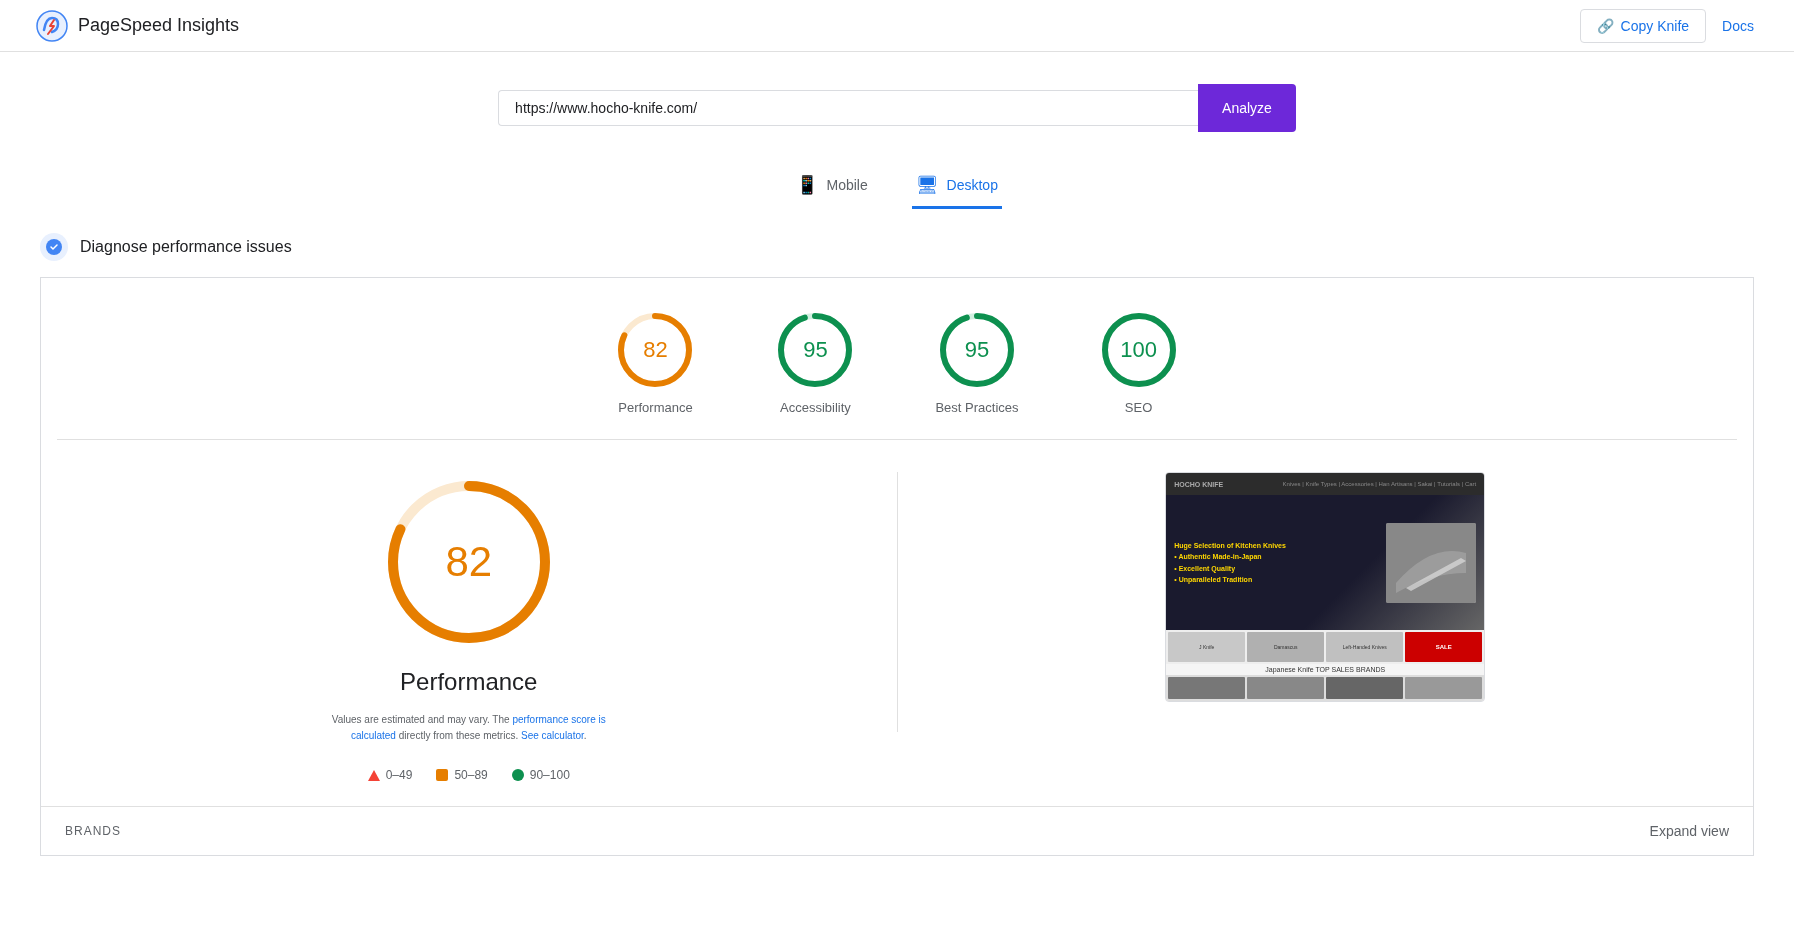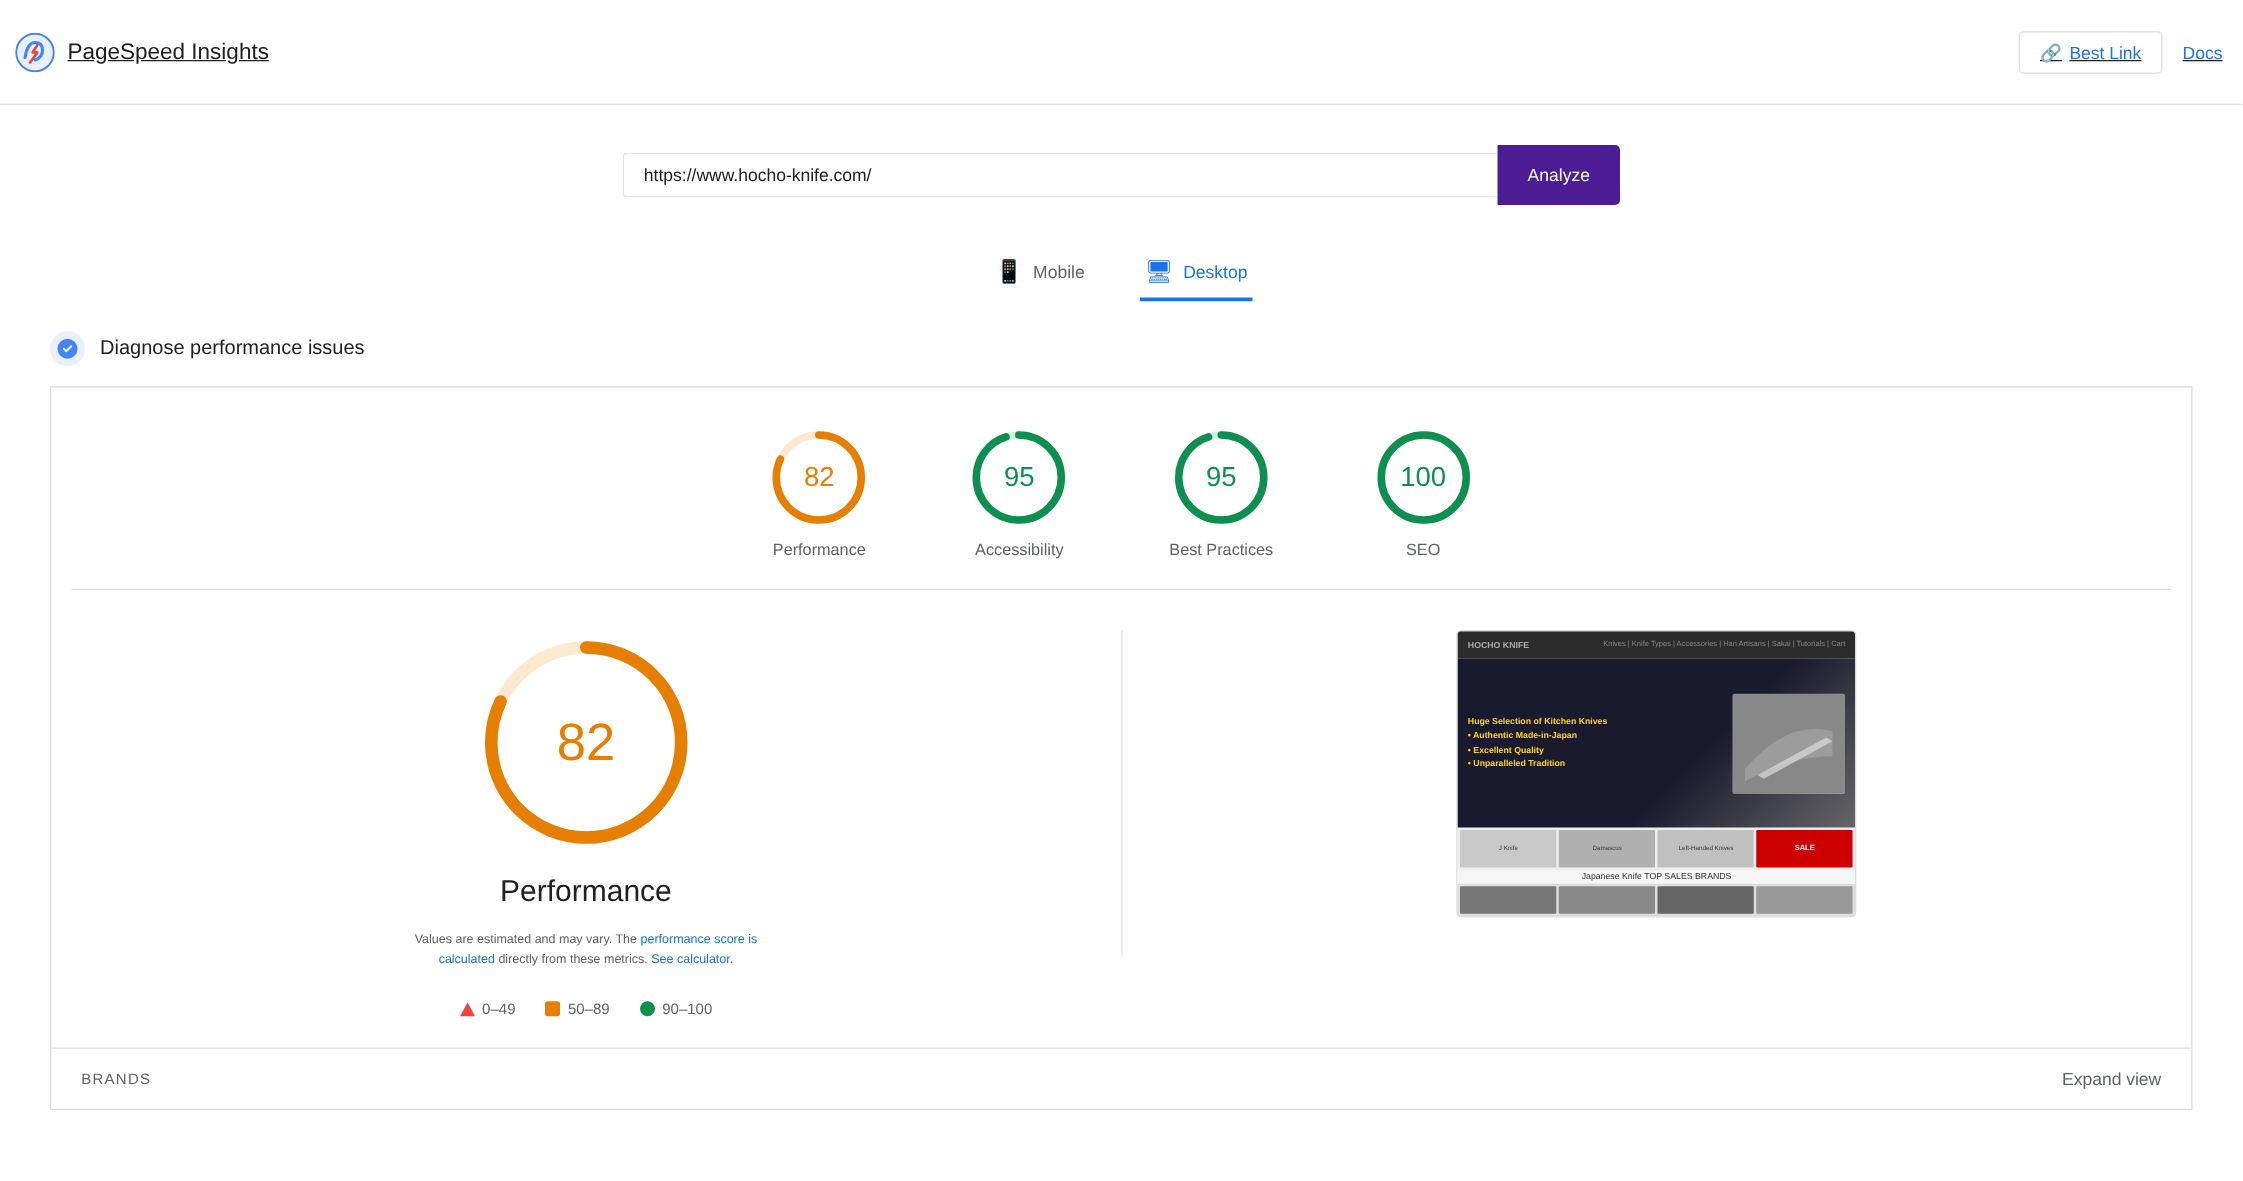--- a/index.html
+++ b/index.html
@@ -3,25 +3,24 @@
   <meta charset="utf-8">
   <style>
     * { box-sizing: border-box; margin: 0; padding: 0; }
     body { font-family: 'Google Sans', Arial, sans-serif; background: #fff; color: #202124; font-size: 14px; }
 
     
     .header {
       display: flex;
       align-items: center;
       justify-content: space-between;
-      padding: 0 12px;
-      height: 84px;
+      padding: 0 36px;
+      height: 52px;
       border-bottom: 1px solid #e0e0e0;
       position: relative;
-      text-decoration: underline;
     }
     .header-left {
       display: flex;
       align-items: center;
       gap: 10px;
     }
     .logo-icon {
       width: 32px;
       height: 32px;
     }
@@ -75,21 +74,21 @@
       border-radius: 4px 0 0 4px;
       padding: 0 16px;
       font-size: 14px;
       color: #202124;
       outline: none;
       border-right: none;
     }
     .analyze-btn {
       height: 48px;
       padding: 0 24px;
-      background: #4c1d95;
+      background: #6d28d9;
       color: #fff;
       border: none;
       border-radius: 0 4px 4px 0;
       font-size: 14px;
       font-weight: 500;
       cursor: pointer;
     }
 
     
     .tabs-section {
@@ -379,21 +378,21 @@
     <svg class="logo-icon" viewBox="0 0 32 32" xmlns="http://www.w3.org/2000/svg">
       <circle cx="16" cy="16" r="15" fill="#e8f0fe" stroke="#4285f4" stroke-width="1.5"></circle>
       <path d="M8 20 Q10 8 16 8 Q22 8 22 14 Q22 20 16 22" fill="none" stroke="#4285f4" stroke-width="2.5" stroke-linecap="round"></path>
       <path d="M12 24 L18 16 L14 16 L18 10" fill="none" stroke="#ea4335" stroke-width="2" stroke-linecap="round" stroke-linejoin="round"></path>
     </svg>
     <span class="header-title">PageSpeed Insights</span>
   </div>
   <div class="header-right">
     <button class="copy-link-btn">
       <span>🔗</span>
-      <span>Best Link</span>
+      <span>Copy Knife</span>
     </button>
     <button class="docs-btn">Docs</button>
   </div>
 </div>
 
 <div class="search-section">
   <div class="url-input-wrapper">
     <input type="text" class="url-input" value="https://www.hocho-knife.com/" style="">
   </div>
   <button class="analyze-btn">Analyze</button>

